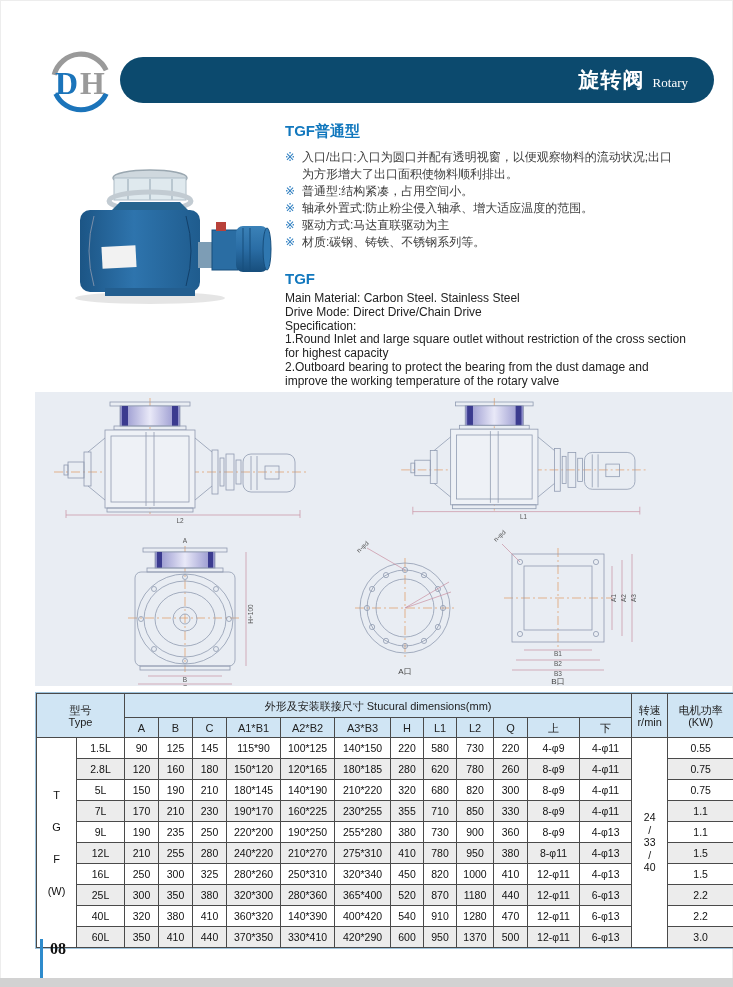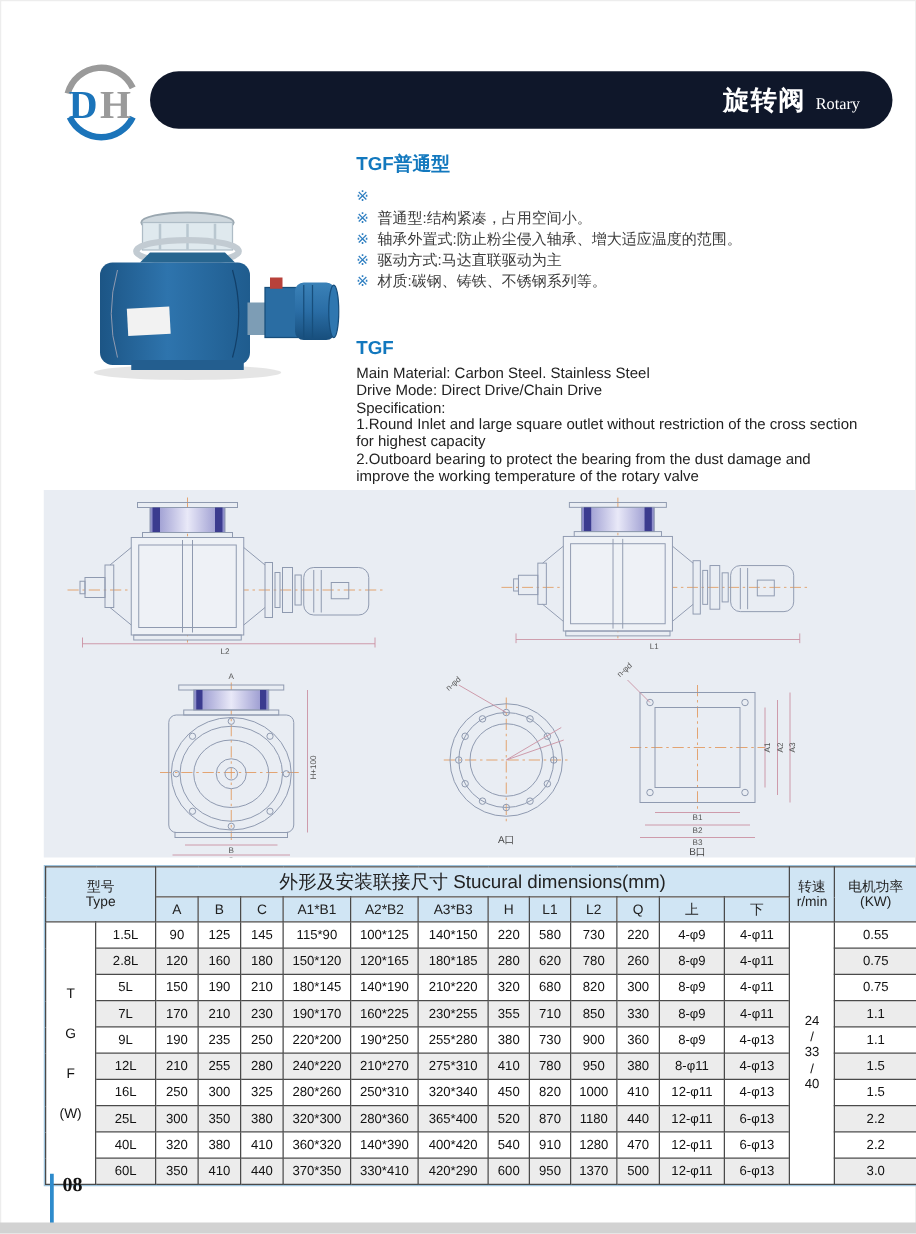--- a/index.html
+++ b/index.html
@@ -5,21 +5,21 @@
   html,body{margin:0;padding:0;background:#fff;}
   .page{
     position:relative;width:733px;height:987px;overflow:hidden;background:#fff;
     font-family:"Liberation Sans","DejaVu Sans",sans-serif;color:#333;
     box-shadow:inset 0 0 0 1px #ededed;
   }
   
   .logo{position:absolute;left:44px;top:48px;width:74px;height:68px;}
   .banner{
     position:absolute;left:120px;top:57px;width:594px;height:46px;border-radius:23px;
-    background:#0f172a;display:flex;align-items:center;justify-content:flex-end;
+    background:#0c4a6e;display:flex;align-items:center;justify-content:flex-end;
     padding-right:26px;box-sizing:border-box;
   }
   .banner .zh{color:#fff;font-size:21px;font-weight:bold;letter-spacing:1px;}
   .banner .en{color:#fff;font-size:13px;margin-left:8px;margin-top:6px;font-family:Liberation Serif, serif;}
   
   .sec-title{position:absolute;left:285px;color:#1278be;font-size:15px;font-weight:bold;}
   .t1{top:122px;} .t2{top:270px;}
   
   .bullets{position:absolute;left:285px;top:149px;width:447px;font-size:12px;line-height:17px;color:#3d3d3d;}
   .bullet{display:flex;}
@@ -30,21 +30,21 @@
   
   .photo{position:absolute;left:50px;top:158px;width:225px;height:150px;}
   
   .panel{position:absolute;left:35px;top:392px;width:697px;height:294px;background:#e9edf3;}
   .panel svg{display:block;}
   
   .tbl-wrap{position:absolute;left:35px;top:692px;width:697px;border:1px solid #9dc3dd;background:#fff;}
   table{border-collapse:collapse;table-layout:fixed;width:697px;border-radius:29px;}
   th,td{border:1px solid #4a4a4a;text-align:center;vertical-align:middle;padding:0;overflow:hidden;}
   th{background:#d0e5f4;font-size:11px;font-weight:normal;color:#222;line-height:12px;}
-  th.big{font-size:15px;}
+  th.big{font-size:11px;}
   td{font-size:10.5px;color:#111;height:20px;line-height:12px;background:#fff;}
   tr.alt td{background:#ececec;}
   td.merged, tr.alt td.merged{background:#fff;white-space:pre-line;}
   td.series{font-size:11px;line-height:32px;}
   td.speed{font-size:10.5px;line-height:12.5px;}
   .hdr2line{white-space:pre-line;}
   
   .foot-line{position:absolute;left:40px;top:939px;width:3px;height:42px;background:#2e8bcc;}
   .page-num{position:absolute;left:50px;top:940px;font-family:"Liberation Serif","DejaVu Serif",serif;font-weight:bold;font-size:16px;color:#111;}
   .bottom-band{position:absolute;left:0;top:978px;width:733px;height:9px;background:#d2d2d2;}
@@ -70,20 +70,22 @@
 
   <div class="banner">
     <span class="zh">旋转阀</span>
     <span class="en">Rotary</span>
   </div>
 
   <div class="sec-title t1">TGF普通型</div>
   <div class="bullets">
     <div class="bullet">
       <span class="mark">※</span>
+      <span class="txt">入口/出口:入口为圆口并配有透明视窗，以便观察物料的流动状况;出口
+为方形增大了出口面积使物料顺利排出。</span>
     </div>
     <div class="bullet">
       <span class="mark">※</span>
       <span class="txt">普通型:结构紧凑，占用空间小。</span>
     </div>
     <div class="bullet">
       <span class="mark">※</span>
       <span class="txt">轴承外置式:防止粉尘侵入轴承、增大适应温度的范围。</span>
     </div>
     <div class="bullet">

